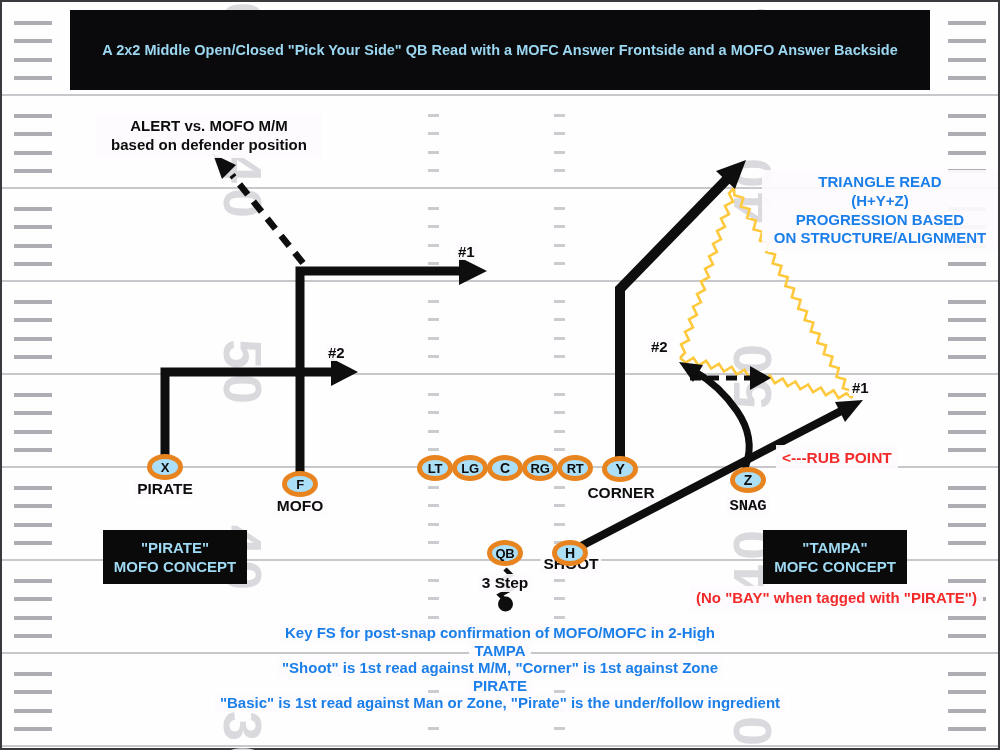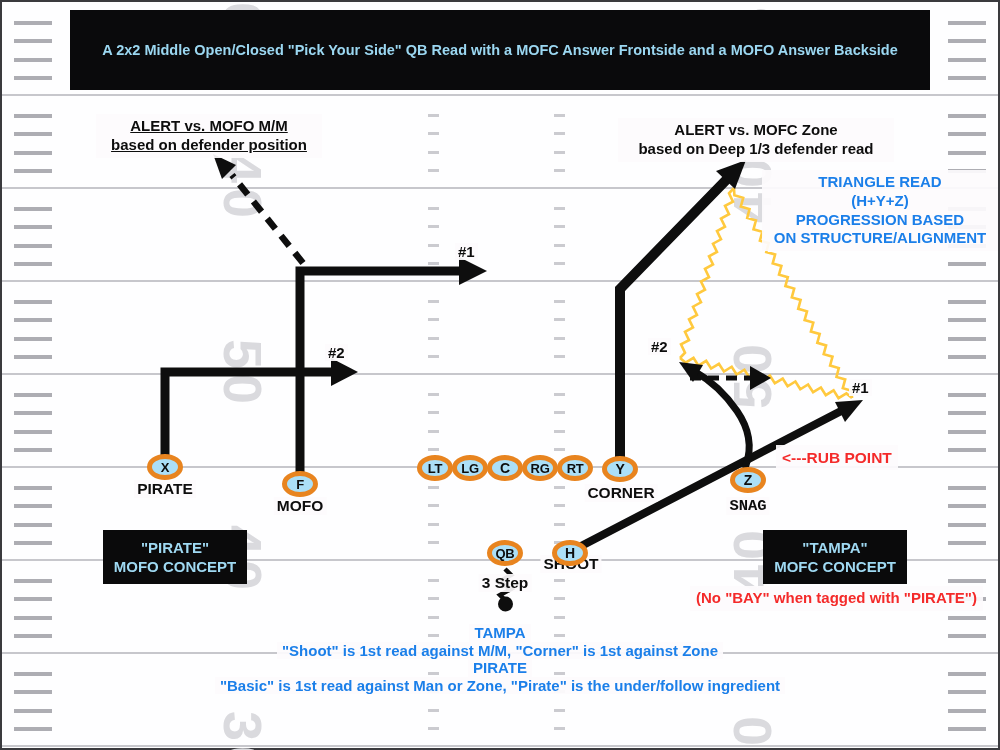--- a/index.html
+++ b/index.html
@@ -222,24 +222,22 @@
     <path d="M746,465 C753,445 748,427 737,411 C724,392 708,379 694,371" fill="none" stroke="#0E0E0E" stroke-width="7" stroke-linecap="square"></path>
     <polygon points="679,362 703,365 693,382" fill="#0E0E0E"></polygon>
 
     <line x1="690" y1="378" x2="750" y2="378" stroke="#0E0E0E" stroke-width="5" stroke-dasharray="11 7"></line>
     <polygon points="750,366 750,390 771,378" fill="#0E0E0E"></polygon>
 
     <polyline points="505,569 511,575 499,582 511,589 500,595 505,600" fill="none" stroke="#0E0E0E" stroke-width="4.5"></polyline>
     <circle cx="505.5" cy="604" r="7.5" fill="#0E0E0E"></circle>
   </svg>
 
-  <div class="note" style="left:96px;top:114px;width:226px;text-decoration:underline;">ALERT vs. MOFO M/M
+  <div class="note" style="left:96px;top:114px;width:226px;">ALERT vs. MOFO M/M
 based on defender position</div>
-  <div class="note" style="left:618px;top:118px;width:276px;">ALERT vs. MOFC Zone
-based on Deep 1/3 defender read</div>
   <div class="note blue" style="left:762px;top:170px;width:236px;">TRIANGLE READ
 (H+Y+Z)
 PROGRESSION BASED
 ON STRUCTURE/ALIGNMENT</div>
   <div class="note red" style="left:776px;top:445px;white-space:nowrap;font-size:15.5px;">&lt;---RUB POINT</div>
   <div class="note red" style="left:690px;top:586px;white-space:nowrap;">(No "BAY" when tagged with "PIRATE")</div>
 
   <div class="rl" style="left:455px;top:243px;">#1</div>
   <div class="rl" style="left:325px;top:344px;">#2</div>
   <div class="rl" style="left:648px;top:338px;">#2</div>
@@ -267,20 +265,21 @@
   <div class="concept" style="left:103px;top:530px;">
     <div>"PIRATE"</div>
     <div>MOFO CONCEPT</div>
   </div>
   <div class="concept" style="left:763px;top:530px;">
     <div>"TAMPA"</div>
     <div>MOFC CONCEPT</div>
   </div>
 
   <div id="footer">
+    <div>Key FS for post-snap confirmation of MOFO/MOFC in 2-High</div>
     <div>TAMPA</div>
     <div>"Shoot" is 1st read against M/M, "Corner" is 1st against Zone</div>
     <div>PIRATE</div>
     <div>"Basic" is 1st read against Man or Zone, "Pirate" is the under/follow ingredient</div>
   </div>
 
   <div id="titlebox">
     <div id="subtitle">A 2x2 Middle Open/Closed "Pick Your Side" QB Read with a MOFC Answer Frontside and a MOFO Answer Backside</div>
   </div>
 

